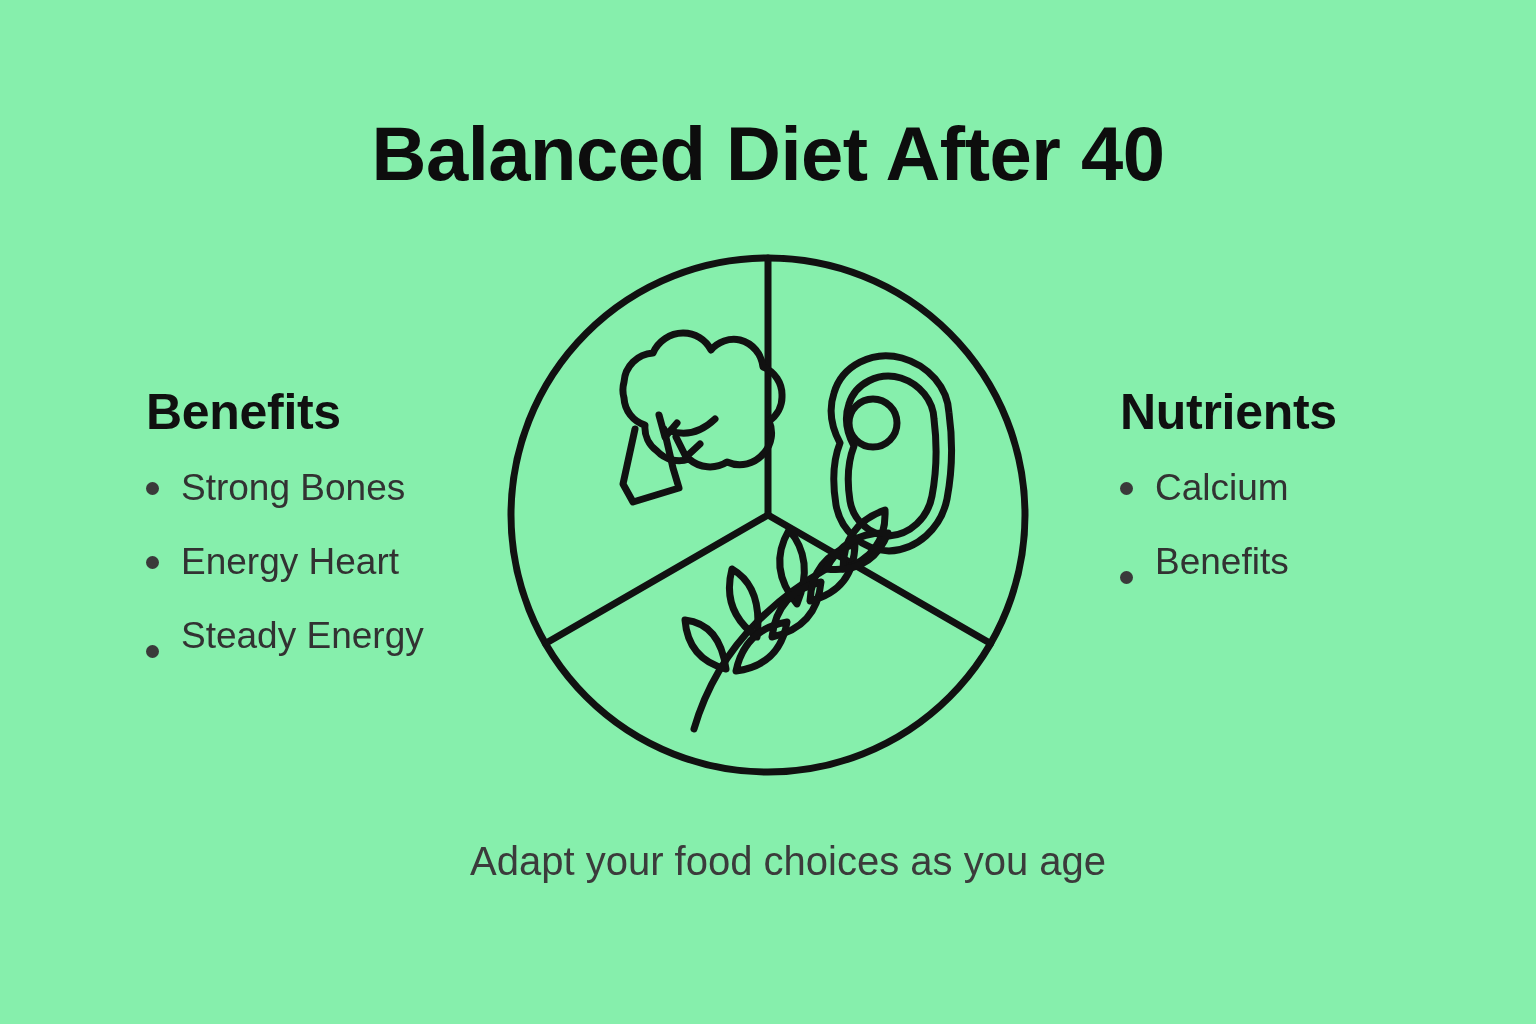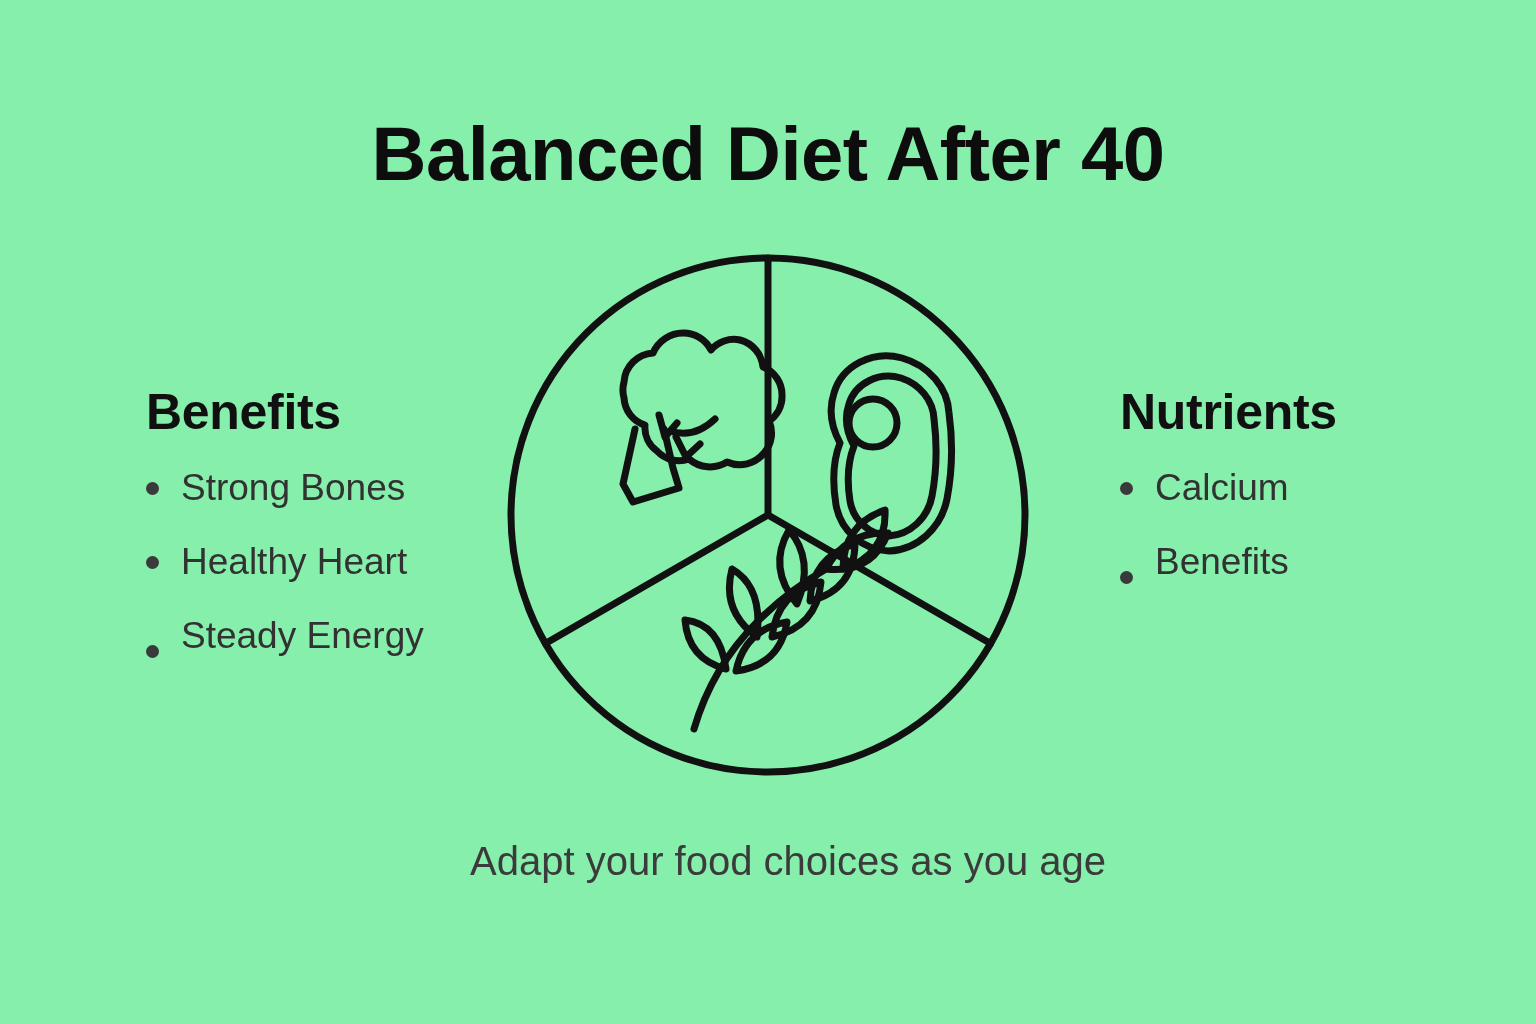--- a/index.html
+++ b/index.html
@@ -119,21 +119,21 @@
 
   <div class="column column-left">
     <div class="column-heading">Benefits</div>
     <ul class="bullet-list">
       <li class="bullet-item">
         <span class="bullet-dot"></span>
         <span>Strong Bones</span>
       </li>
       <li class="bullet-item">
         <span class="bullet-dot"></span>
-        <span>Healthy Heart</span>
+        <span>Energy Heart</span>
       </li>
       <li class="bullet-item">
         <span class="bullet-dot"></span>
         <span>Steady Energy</span>
       </li>
     </ul>
   </div>
 
   <div class="column column-right">
     <div class="column-heading">Nutrients</div>

